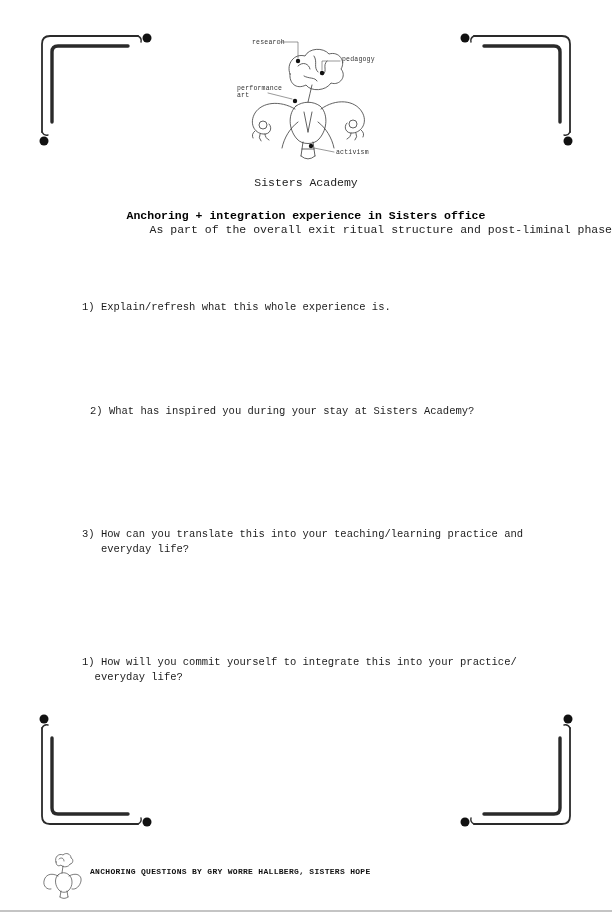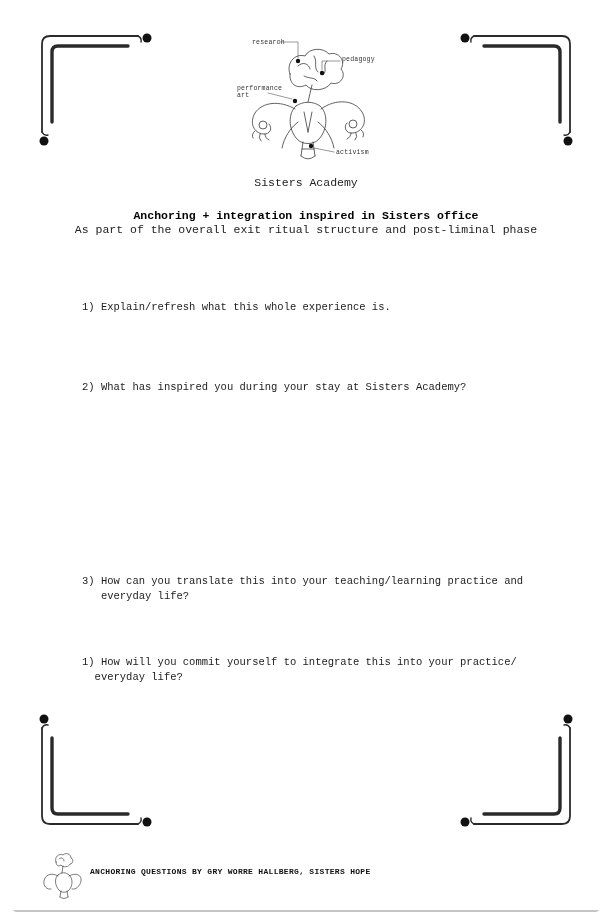--- a/index.html
+++ b/index.html
@@ -1,18 +1,18 @@
 <!DOCTYPE html>
 <html><head>
 <meta charset="utf-8">
 <style>
   html,body{margin:0;padding:0;background:#ffffff;}
   .page{
     position:relative;width:612px;height:916px;background:#ffffff;overflow:hidden;
-    font-family:"Liberation Mono","DejaVu Sans Mono",monospace;color:#1c1c1c;border-radius:31px;
+    font-family:"Liberation Mono","DejaVu Sans Mono",monospace;color:#1c1c1c;
   }
   .corner{position:absolute;width:120px;height:120px;}
   .corner path{fill:none;stroke:#2a2a2a;stroke-linecap:round;}
   .corner circle{fill:#111;}
   .c-tl{left:34px;top:28px;}
   .c-tr{right:34px;top:28px;transform:scaleX(-1);}
   .c-bl{left:34px;top:712px;transform:scaleY(-1);}
   .c-br{right:34px;top:712px;transform:scale(-1,-1);}
 
   .illustration{position:absolute;left:232px;top:36px;width:150px;height:135px;}
@@ -32,30 +32,30 @@
 
   .title{
     position:absolute;left:0;top:176px;width:612px;text-align:center;
     font-size:11.5px;color:#222;
   }
   .heading{
     position:absolute;left:0;top:209px;width:612px;text-align:center;
     font-size:11.5px;font-weight:bold;color:#000;
   }
   .subheading{
-    position:absolute;left:0;top:223px;width:612px;text-align:center;
+    position:absolute;left:0;top:223px;width:612px;text-align:right;
     font-size:11.5px;color:#222;
   }
   .question{
     position:absolute;left:82px;width:470px;
     font-size:10.5px;line-height:14.5px;white-space:pre-wrap;color:#1c1c1c;
   }
   .q1{top:280px;margin-top:20px;}
-  .q2{top:380px;}
-  .q3{top:527px;margin-top:47px;}
+  .q2{top:404px;margin-left:8px;}
+  .q3{top:527px;}
   .q4{top:655px;}
 
   .footer{position:absolute;left:0;top:845px;width:612px;height:60px;}
   .footer-logo{position:absolute;left:42px;top:5px;}
   .footer-logo path{fill:none;stroke:#444;stroke-width:0.7;stroke-linecap:round;}
   .footer-credit{
     position:absolute;left:90px;top:22px;
     font-size:8px;font-weight:bold;letter-spacing:0.3px;color:#111;white-space:pre;
   }
   .page-edge{position:absolute;left:0;top:910px;width:612px;height:2px;background:#c4c4c4;}
@@ -142,21 +142,21 @@
       <circle class="dot" cx="79" cy="110" r="2.2"></circle>
     </svg>
     <span class="lbl lbl-research">research</span>
     <span class="lbl lbl-pedagogy">pedagogy</span>
     <span class="lbl lbl-performance">performance
 art</span>
     <span class="lbl lbl-activism">activism</span>
   </div>
 
   <div class="title">Sisters Academy</div>
-  <div class="heading">Anchoring + integration inspired in Sisters office</div>
+  <div class="heading">Anchoring + integration experience in Sisters office</div>
   <div class="subheading">As part of the overall exit ritual structure and post-liminal phase</div>
 
   <div class="question q1">1) Explain/refresh what this whole experience is.</div>
   <div class="question q2">2) What has inspired you during your stay at Sisters Academy?</div>
   <div class="question q3">3) How can you translate this into your teaching/learning practice and
    everyday life?</div>
   <div class="question q4">1) How will you commit yourself to integrate this into your practice/
   everyday life?</div>
 
   <div class="footer">

